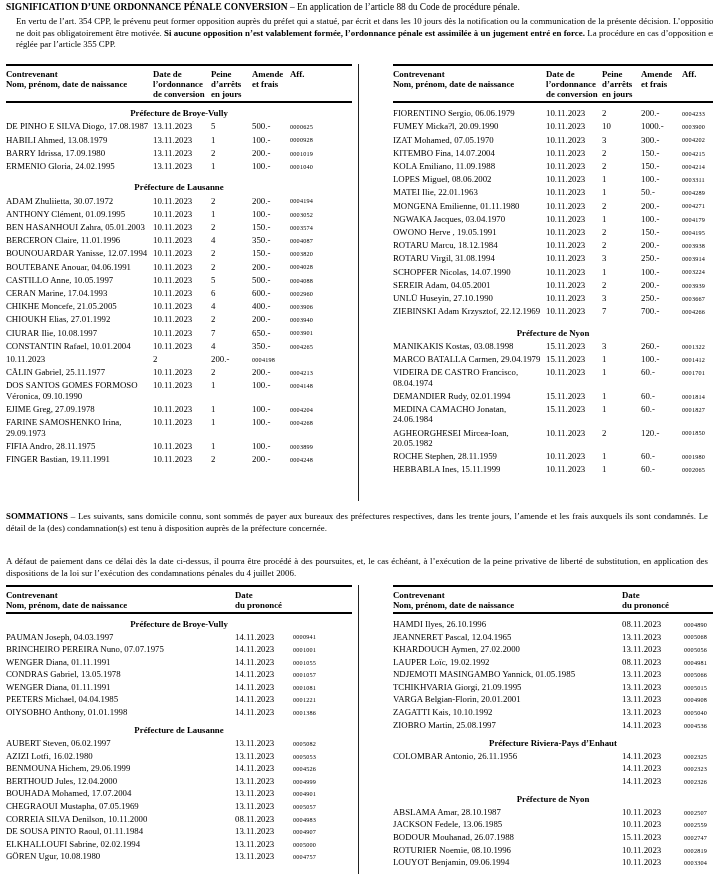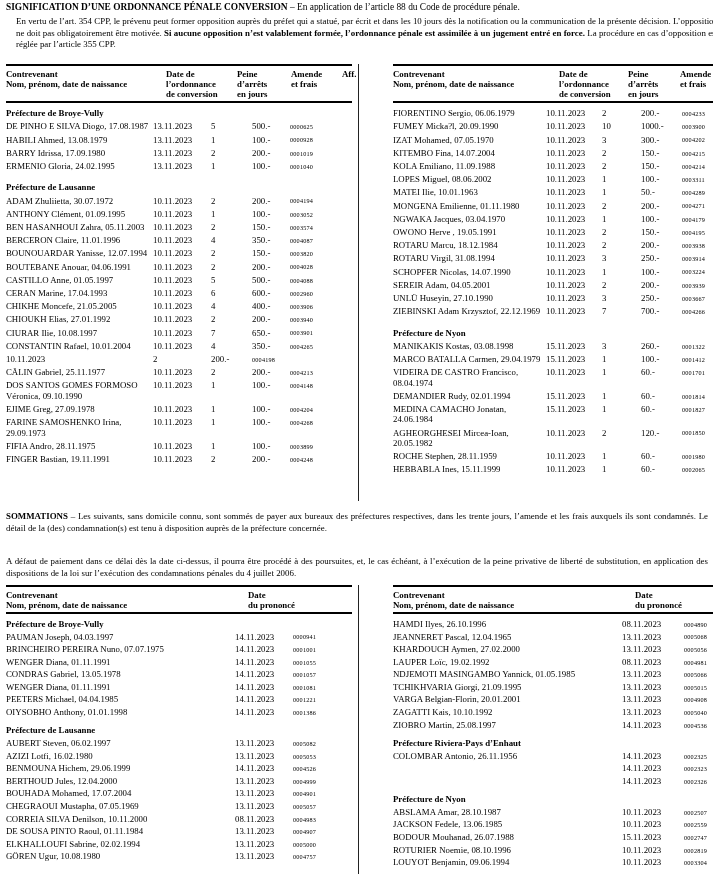--- a/index.html
+++ b/index.html
@@ -21,26 +21,26 @@
   #conv-right { left:393px; top:64px;  width:320px; }
   #som-left   { left:6px;   top:585px; width:346px; }
   #som-right  { left:393px; top:585px; width:320px; }
 
   .vdiv { position:absolute; left:358px; width:1px; background:#222; }
   #vdiv-top { top:64px; height:437px; }
   #vdiv-bottom { top:585px; height:289px; }
 
   .thead {
     display:grid; border-top:2.4px solid #000; border-bottom:2.4px solid #000;
-    padding:2.5px 0 2px; font-weight:bold; font-size:8.8px;gap:13px;
+    padding:2.5px 0 2px; font-weight:bold; font-size:8.8px;
   }
   .hline { line-height:10.2px; white-space:nowrap; }
 
   .tbody { padding-top:5px; }
-  .sec-heading { font-weight:bold; font-size:8.8px; line-height:10.4px; margin-bottom:2.8px; }
+  .sec-heading { font-weight:bold; font-size:8.8px; line-height:10.4px; margin-bottom:2.8px;text-align:center; }
   .trow { display:grid; font-size:8.8px; margin-bottom:2.8px; }
   .cell { line-height:10.4px; }
   .c-date, .c-peine, .c-amende { white-space:nowrap; }
   .c-name { padding-right:4px; }
   .c-aff { font-size:6.2px; line-height:8px; padding-top:1.9px; letter-spacing:0.2px; }
 
   .conv .section:not(:first-child) { margin-top:11px; }
   .som  .section:not(:first-child) { margin-top:8px; }
   .som .trow { margin-bottom:2.2px; }
   .som .sec-heading { margin-bottom:2.2px; }
@@ -128,21 +128,21 @@
             <div class="cell c-aff">0004194</div>
           </div>
           <div class="trow grid">
             <div class="cell c-name">ANTHONY Clément, 01.09.1995</div>
             <div class="cell c-date">10.11.2023</div>
             <div class="cell c-peine">1</div>
             <div class="cell c-amende">100.-</div>
             <div class="cell c-aff">0003052</div>
           </div>
           <div class="trow grid">
-            <div class="cell c-name">BEN HASANHOUI Zahra, 05.11.2003</div>
+            <div class="cell c-name">BEN HASANHOUI Zahra, 05.01.2003</div>
             <div class="cell c-date">10.11.2023</div>
             <div class="cell c-peine">2</div>
             <div class="cell c-amende">150.-</div>
             <div class="cell c-aff">0003574</div>
           </div>
           <div class="trow grid">
             <div class="cell c-name">BERCERON Claire, 11.01.1996</div>
             <div class="cell c-date">10.11.2023</div>
             <div class="cell c-peine">4</div>
             <div class="cell c-amende">350.-</div>
@@ -156,21 +156,21 @@
             <div class="cell c-aff">0003820</div>
           </div>
           <div class="trow grid">
             <div class="cell c-name">BOUTEBANE Anouar, 04.06.1991</div>
             <div class="cell c-date">10.11.2023</div>
             <div class="cell c-peine">2</div>
             <div class="cell c-amende">200.-</div>
             <div class="cell c-aff">0004028</div>
           </div>
           <div class="trow grid">
-            <div class="cell c-name">CASTILLO Anne, 01.05.1997</div>
+            <div class="cell c-name">CASTILLO Anne, 10.05.1997</div>
             <div class="cell c-date">10.11.2023</div>
             <div class="cell c-peine">5</div>
             <div class="cell c-amende">500.-</div>
             <div class="cell c-aff">0004088</div>
           </div>
           <div class="trow grid">
             <div class="cell c-name">CERAN Marine, 17.04.1993</div>
             <div class="cell c-date">10.11.2023</div>
             <div class="cell c-peine">6</div>
             <div class="cell c-amende">600.-</div>
@@ -318,21 +318,21 @@
             <div class="cell c-aff">0004214</div>
           </div>
           <div class="trow grid">
             <div class="cell c-name">LOPES Miguel, 08.06.2002</div>
             <div class="cell c-date">10.11.2023</div>
             <div class="cell c-peine">1</div>
             <div class="cell c-amende">100.-</div>
             <div class="cell c-aff">0003311</div>
           </div>
           <div class="trow grid">
-            <div class="cell c-name">MATEI Ilie, 10.01.1963</div>
+            <div class="cell c-name">MATEI Ilie, 22.01.1963</div>
             <div class="cell c-date">10.11.2023</div>
             <div class="cell c-peine">1</div>
             <div class="cell c-amende">50.-</div>
             <div class="cell c-aff">0004289</div>
           </div>
           <div class="trow grid">
             <div class="cell c-name">MONGENA Emilienne, 01.11.1980</div>
             <div class="cell c-date">10.11.2023</div>
             <div class="cell c-peine">2</div>
             <div class="cell c-amende">200.-</div>

